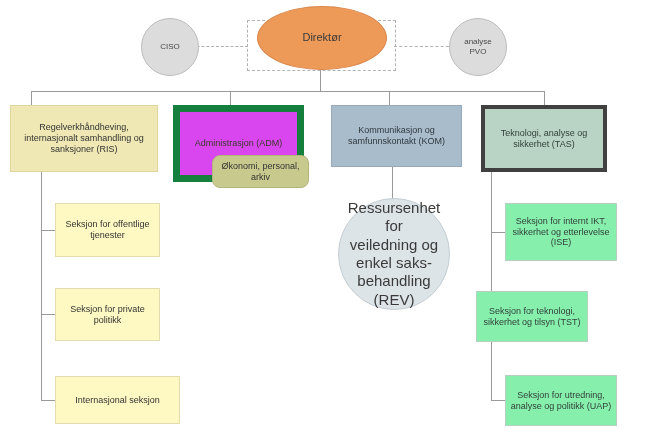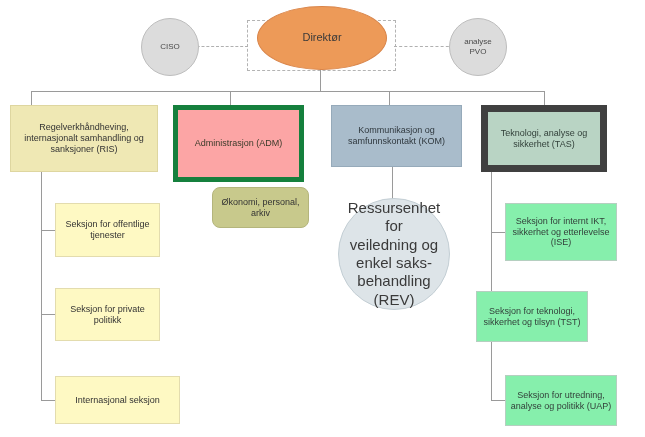--- a/index.html
+++ b/index.html
@@ -97,37 +97,37 @@
   .box-ris {
     background: #efe8b4;
     border: 1px solid #ded6a0;
     align-items: center;
   }
   .box-sub-yellow {
     background: #fef9c3;
     border: 1px solid #e3dcae;
   }
   .box-adm {
-    background: #fca5a5;
-    border: 5px solid #15803d;
+    background: #d946ef;
+    border: 7px solid #15803d;
   }
   .box-adm .node-label { color: #3b3b2a; }
   .box-okonomi {
     background: #c8c98c;
     border: 1px solid #b4b57c;
     border-radius: 8px;
   }
   .box-kom {
     background: #a9bccb;
     border: 1px solid #96aaba;
   }
   .box-kom .node-label { color: #30393f; }
   .box-tas {
     background: #b9d4c4;
-    border: 7px solid #404040;
+    border: 4px solid #404040;
   }
   .box-tas .node-label { color: #32403a; }
   .box-sub-green {
     background: #86efac;
     border: 1px solid #b5cfc0;
   }
   .box-sub-green .node-label { color: #32403a; }
 </style>
 </head>
 <body>
@@ -187,21 +187,21 @@
   <div class="box box-kom" style="left:331px; top:105px; width:131px; height:62px;">
     <span class="node-label">Kommunikasjon og
 samfunnskontakt (KOM)</span>
   </div>
 
   <div class="box box-tas" style="left:481px; top:105px; width:126px; height:67px;">
     <span class="node-label">Teknologi, analyse og
 sikkerhet (TAS)</span>
   </div>
 
-  <div class="box box-okonomi" style="left:212px; top:155px; width:97px; height:41px;margin-top:32px;">
+  <div class="box box-okonomi" style="left:212px; top:155px; width:97px; height:33px;">
     <span class="node-label">Økonomi, personal,
 arkiv</span>
   </div>
 
   <div class="circle-rev" style="left:338px; top:198px; width:110px; height:110px;">
     <span class="node-label">Ressursenhet for
 veiledning og
 enkel saks-
 behandling (REV)</span>
   </div>

